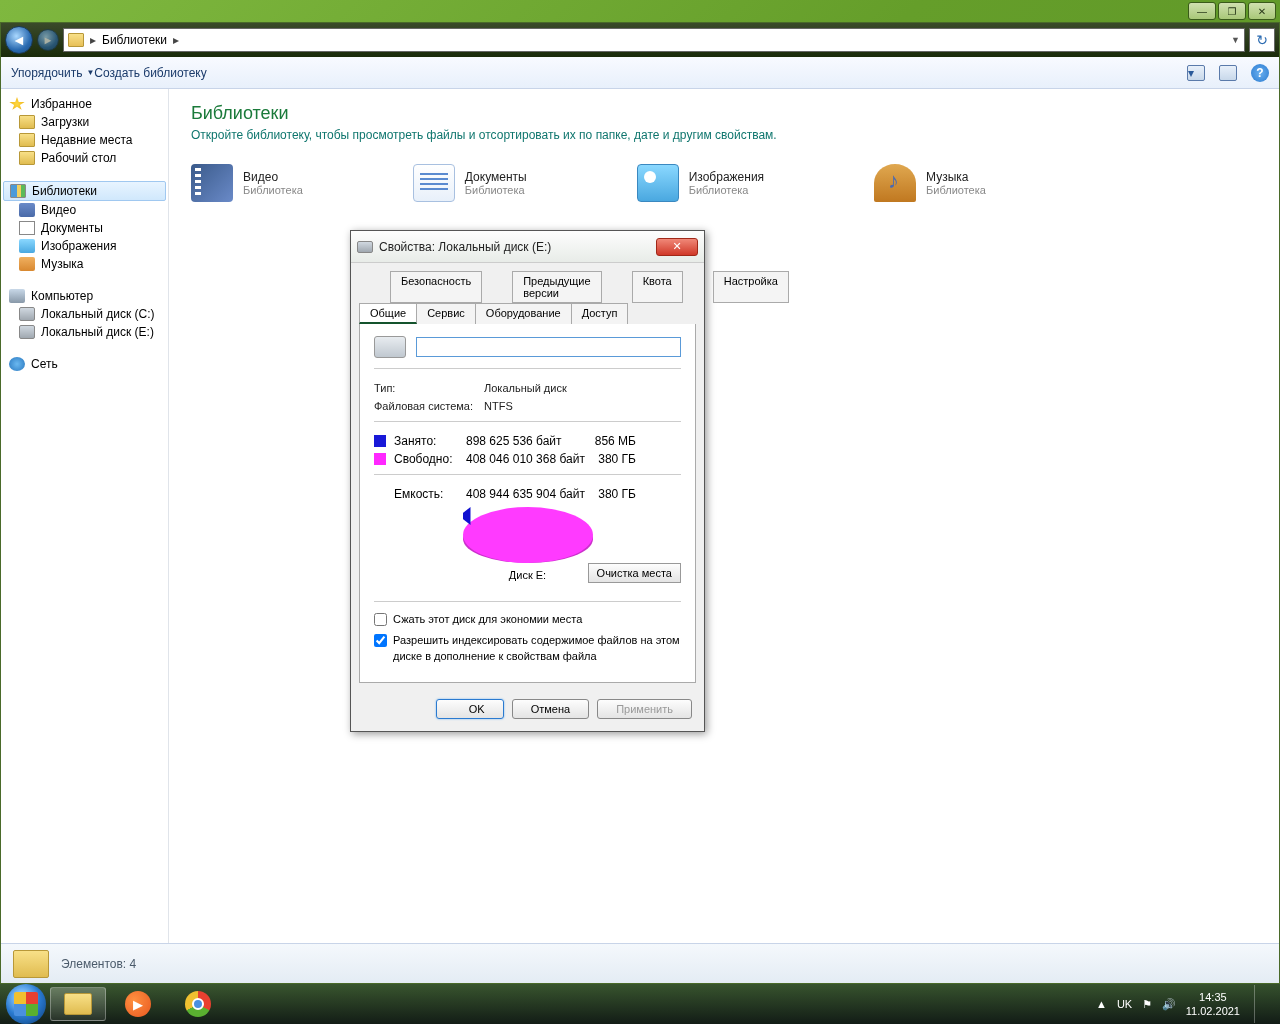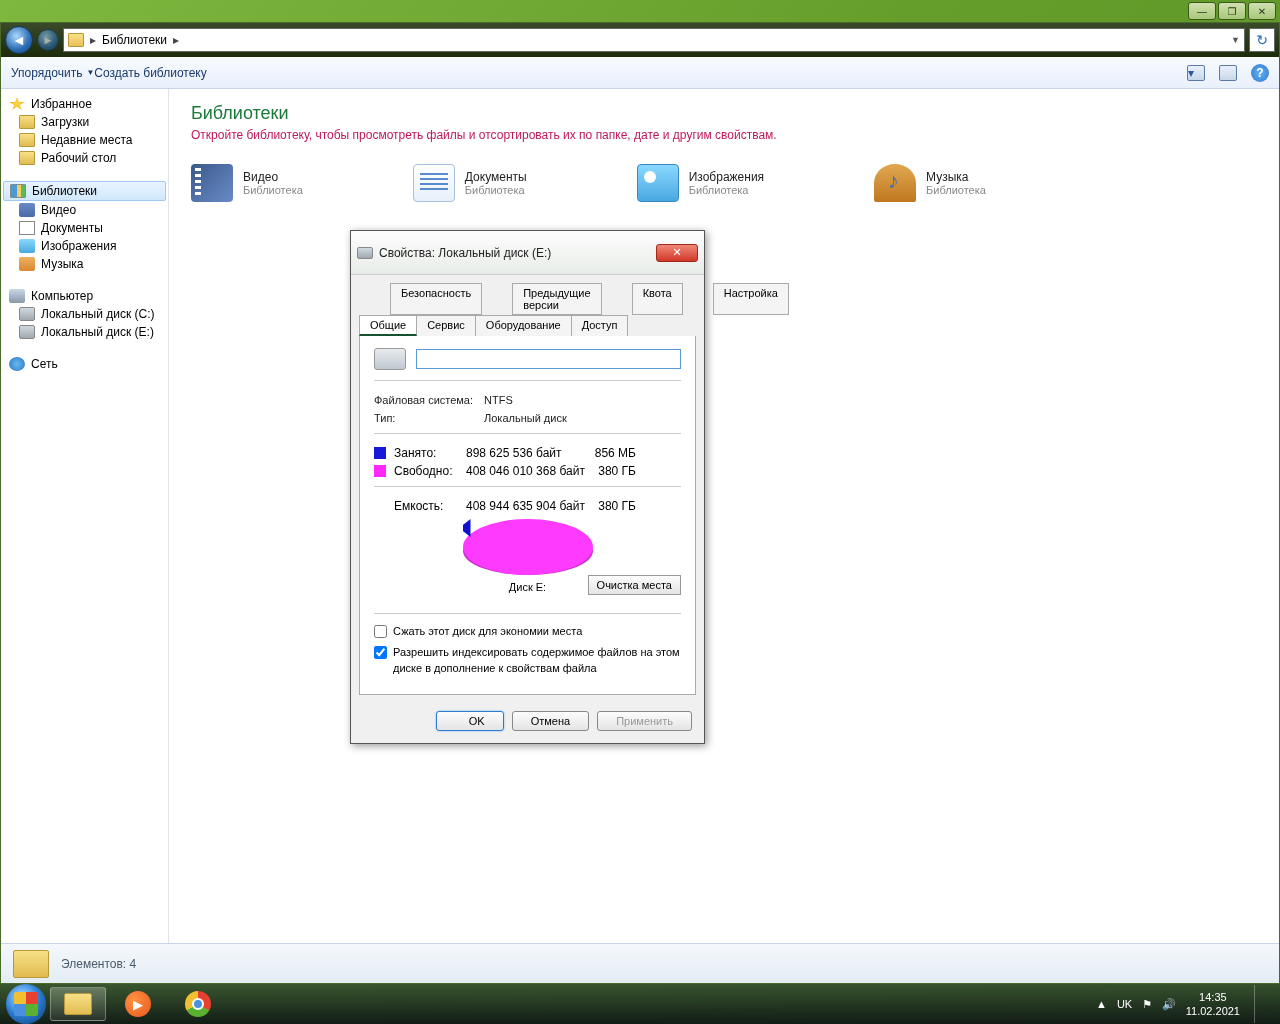--- a/index.html
+++ b/index.html
@@ -49,21 +49,21 @@
 .ic-doc { background: #fff; border: 1px solid #888; }
 .ic-img { background: linear-gradient(#8ad8ff,#4aa8e0); border-radius: 2px; }
 .ic-mus { background: linear-gradient(#f0b060,#d88830); border-radius: 2px; }
 .ic-comp { background: linear-gradient(#c8d8e8,#8898a8); border-radius: 2px; }
 .ic-drv { background: linear-gradient(#d0d8e0,#a0a8b0); border-radius: 2px; border: 1px solid #888; }
 .ic-net { background: radial-gradient(circle,#6ab8f0,#2a78c0); border-radius: 50%; }
 
 
 .main { flex: 1; padding: 14px 22px; background: #fff; }
 .main-title { font-size: 18px; color: #1a7a3a; font-weight: normal; margin-bottom: 4px; }
-.main-sub { font-size: 12px; color: #be185d; margin-bottom: 22px; }
+.main-sub { font-size: 12px; color: #0f766e; margin-bottom: 22px; }
 .lib-grid { display: flex; gap: 110px; }
 .lib-item { display: flex; gap: 10px; align-items: center; cursor: pointer; }
 .lib-icon { width: 42px; height: 38px; border-radius: 4px; }
 .li-vid { background: linear-gradient(135deg,#3a5a8a,#6a8ac8); position: relative; }
 .li-vid::before { content:''; position:absolute; left:4px; top:4px; bottom:4px; width:6px; background: repeating-linear-gradient(#fff 0 3px, transparent 3px 6px); }
 .li-doc { background: linear-gradient(#fff,#e8f0fa); border: 1px solid #a8c0e0; position: relative; }
 .li-doc::after { content:''; position:absolute; left:6px; right:6px; top:8px; height:2px; background:#5a8ad0; box-shadow: 0 5px 0 #5a8ad0, 0 10px 0 #5a8ad0, 0 15px 0 #5a8ad0; }
 .li-img { background: linear-gradient(#8ad8ff,#4aa8e0); border: 1px solid #3a88c0; position: relative; }
 .li-img::after { content:''; position:absolute; left:6px; top:6px; width:12px; height:12px; background:#fff; border-radius:50%; }
 .li-mus { background: linear-gradient(#e0a850,#c07820); border-radius: 50% 50% 2px 2px; position: relative; }
@@ -84,21 +84,21 @@
 .tb-expl { width: 28px; height: 22px; background: linear-gradient(#f8e088,#e0bc50); border: 1px solid #b89838; border-radius: 2px; }
 .tb-wmp { width: 26px; height: 26px; border-radius: 50%; background: radial-gradient(circle at 35% 35%, #ff9040, #e85820); display: flex; align-items: center; justify-content: center; color: #fff; font-size: 13px; }
 .tb-chrome { width: 26px; height: 26px; border-radius: 50%; background: conic-gradient(#e84030 0 120deg, #5ab030 120deg 240deg, #f0c030 240deg); position: relative; }
 .tb-chrome::after { content:''; position:absolute; inset:7px; background:#4a90e0; border-radius:50%; border:2px solid #fff; }
 .tray { margin-left: auto; display: flex; align-items: center; gap: 10px; color: #fff; font-size: 11px; padding-right: 8px; }
 .tray-time { text-align: center; line-height: 1.3; }
 .show-desk { width: 12px; height: 38px; border-left: 1px solid rgba(255,255,255,0.3); margin-left: 4px; cursor: pointer; }
 
 
 .prop-dlg { position: absolute; left: 350px; top: 230px; width: 355px; background: #f0f0f0; border: 1px solid #555; box-shadow: 2px 2px 8px rgba(0,0,0,0.4); z-index: 50; font-size: 11px; }
-.dlg-title { height: 44px; background: linear-gradient(#fdfdfd, #e8ece8); display: flex; align-items: center; padding: 0 6px; gap: 6px; border-bottom: 1px solid #ccc; }
+.dlg-title { height: 32px; background: linear-gradient(#fdfdfd, #e8ece8); display: flex; align-items: center; padding: 0 6px; gap: 6px; border-bottom: 1px solid #ccc; }
 .dlg-ic { width: 16px; height: 12px; background: linear-gradient(#d0d8e0,#a0a8b0); border-radius: 2px; border: 1px solid #888; }
 .dlg-title-text { font-size: 12px; color: #222; }
 .dlg-close { margin-left: auto; width: 42px; height: 18px; background: linear-gradient(#f08878, #d03828); border: 1px solid #a02818; border-radius: 3px; color: #fff; display: flex; align-items: center; justify-content: center; font-size: 11px; cursor: pointer; }
 
 .tab-rows { padding: 8px 8px 0; }
 .tab-row { display: flex; }
 .tab { padding: 3px 10px; border: 1px solid #aaa; background: #f4f4f4; font-size: 11px; cursor: pointer; margin-right: -1px; border-bottom: none; }
 .tab.active { background: #fff; border-bottom: 2px solid #14532d; position: relative; z-index: 2; }
 .tab-row.top .tab { border-bottom: 1px solid #aaa; margin-left: 31px; }
 
@@ -293,26 +293,26 @@
       <div class="tab">Доступ</div>
     </div>
   </div>
   <div class="dlg-body">
     <div class="dlg-row">
       <div class="drive-icon"></div>
       <input class="name-input" value="" style="">
     </div>
     <div class="sep-line"></div>
     <div class="info-row">
+        <span class="info-lbl">Тип:</span>
+        <span class="info-val">Локальный диск</span>
+      </div>
+    <div class="info-row">
         <span class="info-lbl">Файловая система:</span>
         <span class="info-val">NTFS</span>
-      </div>
-    <div class="info-row">
-        <span class="info-lbl">Тип:</span>
-        <span class="info-val">Локальный диск</span>
       </div>
     <div class="sep-line"></div>
     <div class="space-row">
       <div class="color-box" style="background:#1818d8"></div>
       <span class="space-lbl">Занято:</span>
       <span class="space-bytes">898 625 536 байт</span>
       <span class="space-size">856 МБ</span>
     </div>
     <div class="space-row">
       <div class="color-box" style="background:#ff28ff"></div>

